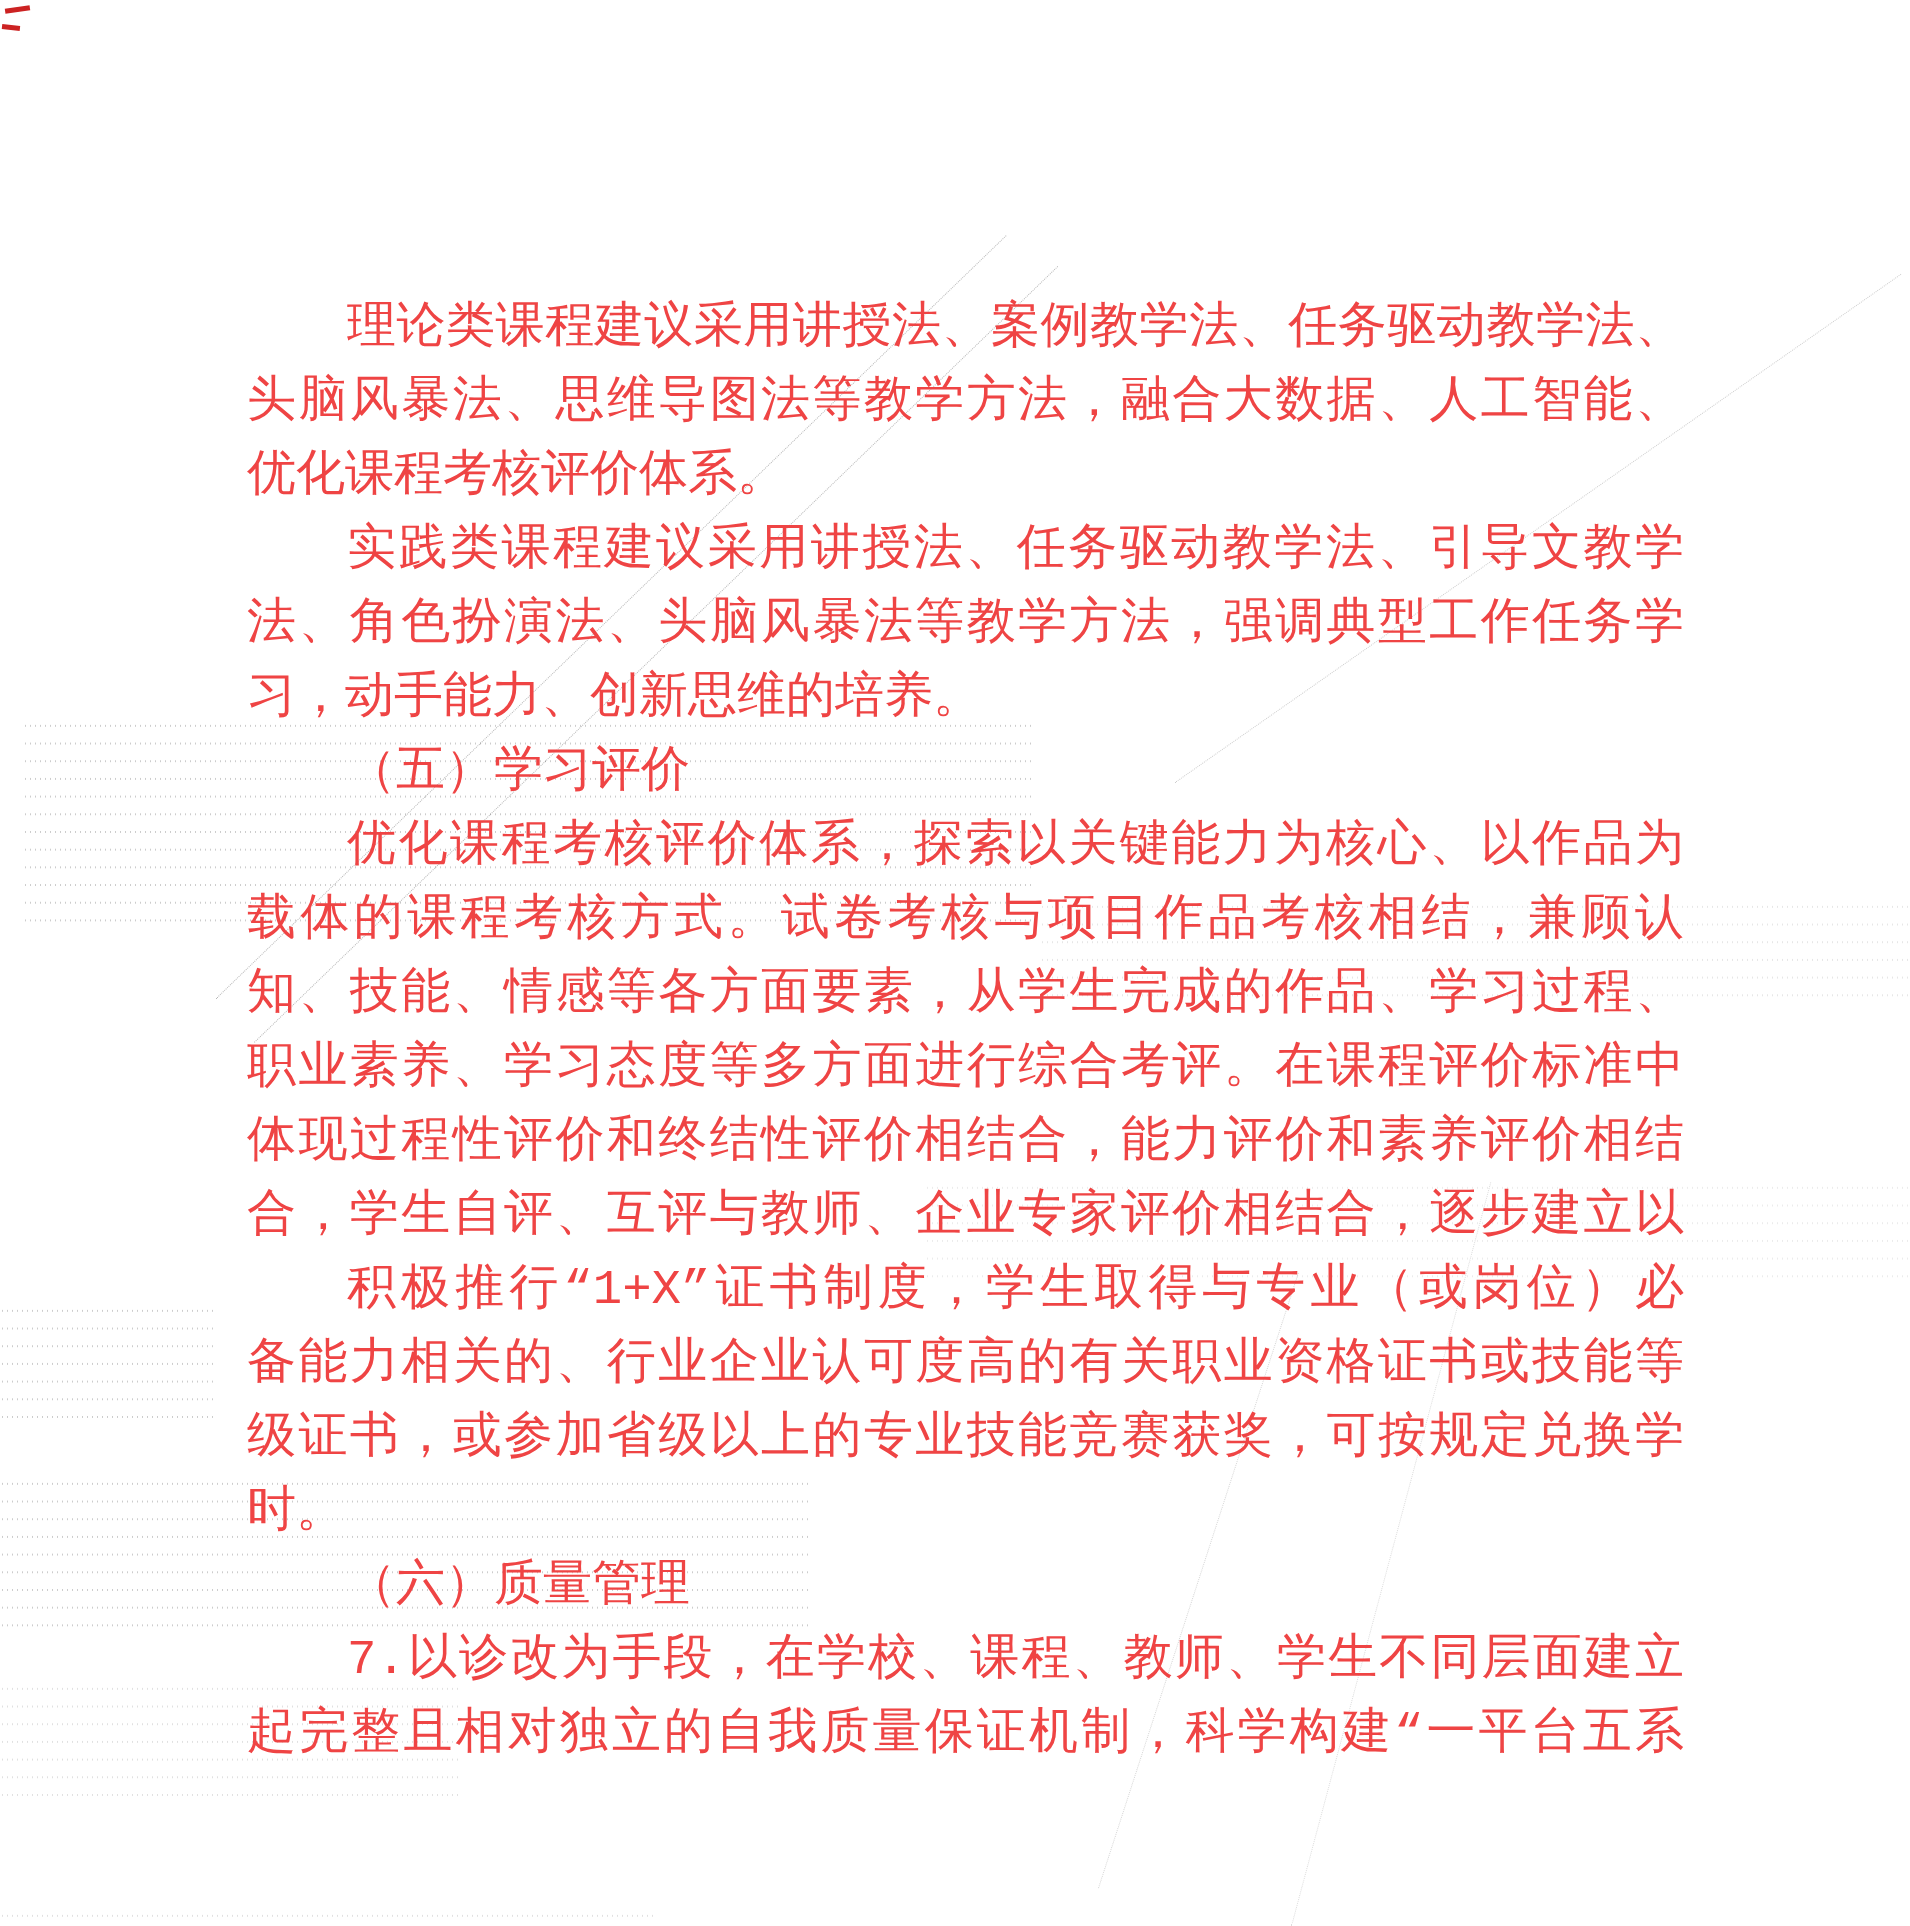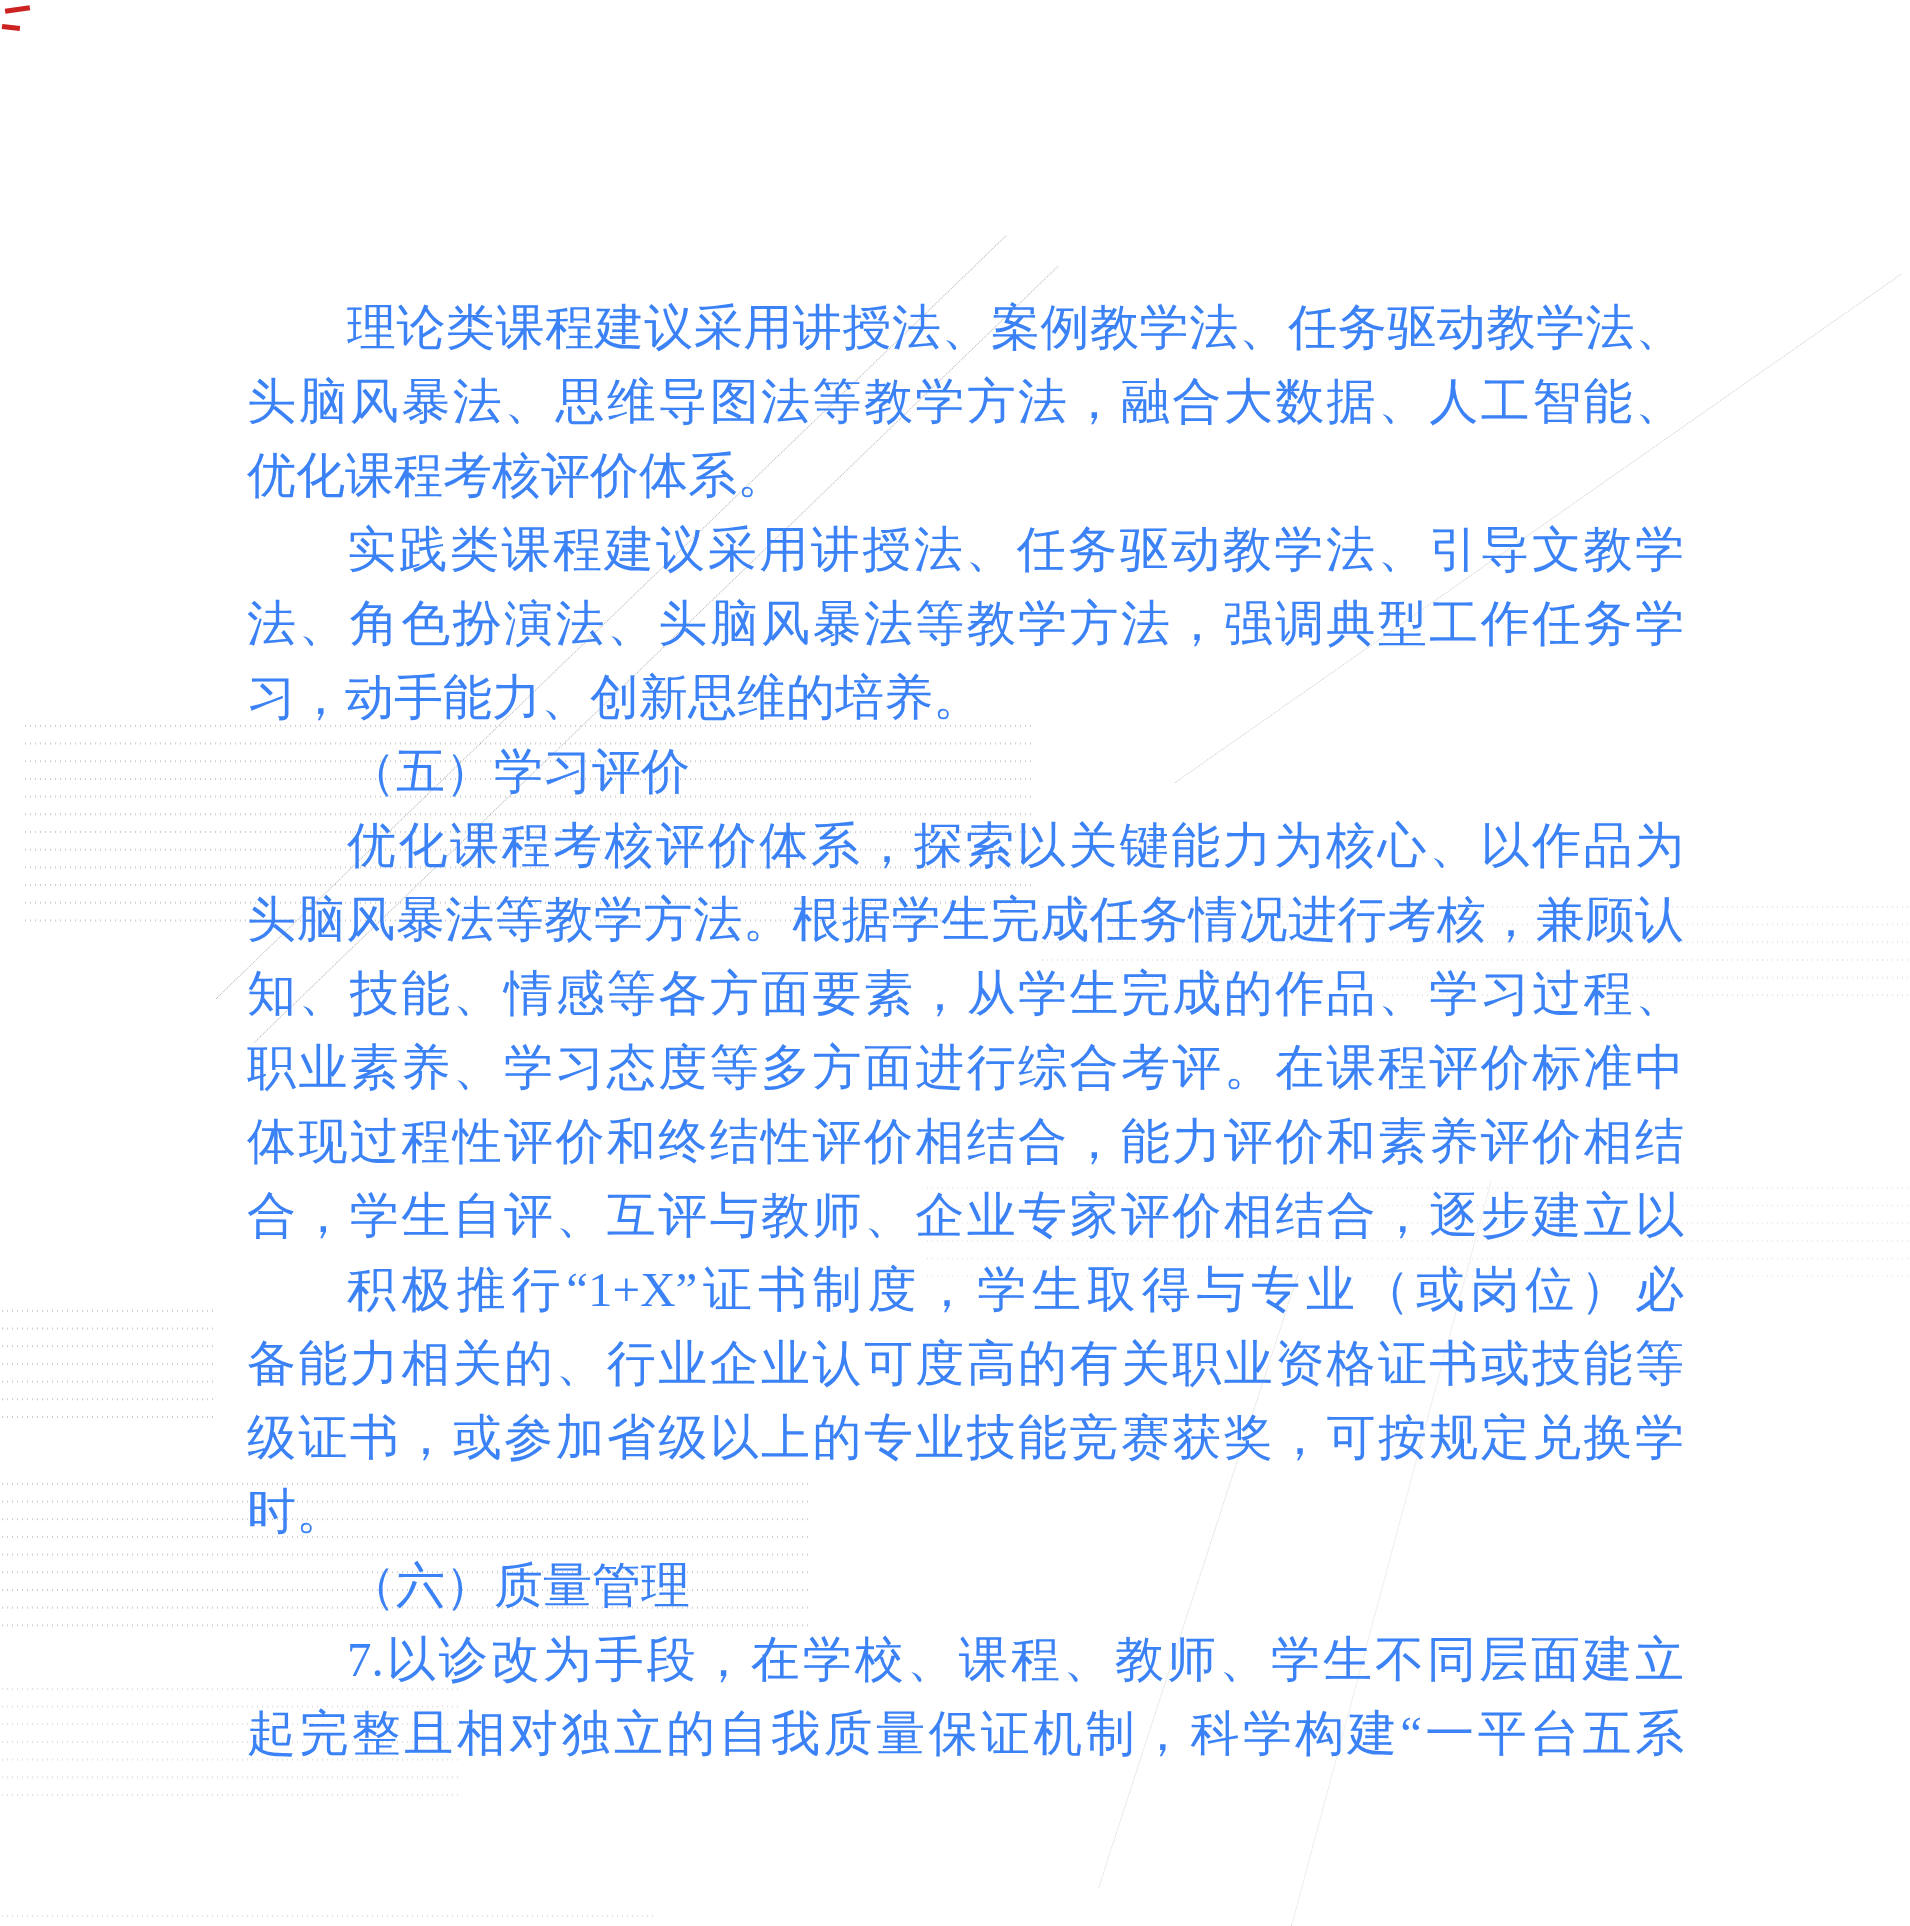--- a/index.html
+++ b/index.html
@@ -13,26 +13,27 @@
   }
   
   .text-block{
     position:absolute;
     left:247px;top:291px;width:1437px;
   }
   .line{
     height:74px;
     line-height:74px;
     font-size:49px;
-    color:#3b82f6;
+    color:#ef4444;
     text-align:justify;
     text-align-last:left;
     overflow:hidden;
     font-kerning:none;
     letter-spacing:0;
+    font-family:Liberation Mono, monospace;
   }
   .line.fill{ text-align-last:justify; }
   .line.indent{ text-indent:100px; }
   .line.heading{ font-weight:400; }
   
   .dots{
     position:absolute;
     background-image:radial-gradient(circle,rgba(0,0,0,0.20) 0.5px,transparent 0.6px);
     background-size:5px 17.7px;
     pointer-events:none;
@@ -86,21 +87,21 @@
 
   <div class="text-block">
       <div class="line indent fill">理论类课程建议采用讲授法、案例教学法、任务驱动教学法、</div>
       <div class="line fill">头脑风暴法、思维导图法等教学方法，融合大数据、人工智能、</div>
       <div class="line">优化课程考核评价体系。</div>
       <div class="line indent fill">实践类课程建议采用讲授法、任务驱动教学法、引导文教学</div>
       <div class="line fill">法、角色扮演法、头脑风暴法等教学方法，强调典型工作任务学</div>
       <div class="line">习，动手能力、创新思维的培养。</div>
       <div class="line indent heading">（五）学习评价</div>
       <div class="line indent fill">优化课程考核评价体系，探索以关键能力为核心、以作品为</div>
-      <div class="line fill">头脑风暴法等教学方法。根据学生完成任务情况进行考核，兼顾认</div>
+      <div class="line fill">载体的课程考核方式。试卷考核与项目作品考核相结，兼顾认</div>
       <div class="line fill">知、技能、情感等各方面要素，从学生完成的作品、学习过程、</div>
       <div class="line fill">职业素养、学习态度等多方面进行综合考评。在课程评价标准中</div>
       <div class="line fill">体现过程性评价和终结性评价相结合，能力评价和素养评价相结</div>
       <div class="line fill">合，学生自评、互评与教师、企业专家评价相结合，逐步建立以</div>
       <div class="line indent fill">积极推行“1+X”证书制度，学生取得与专业（或岗位）必</div>
       <div class="line fill">备能力相关的、行业企业认可度高的有关职业资格证书或技能等</div>
       <div class="line fill">级证书，或参加省级以上的专业技能竞赛获奖，可按规定兑换学</div>
       <div class="line">时。</div>
       <div class="line indent heading">（六）质量管理</div>
       <div class="line indent fill">7.以诊改为手段，在学校、课程、教师、学生不同层面建立</div>

